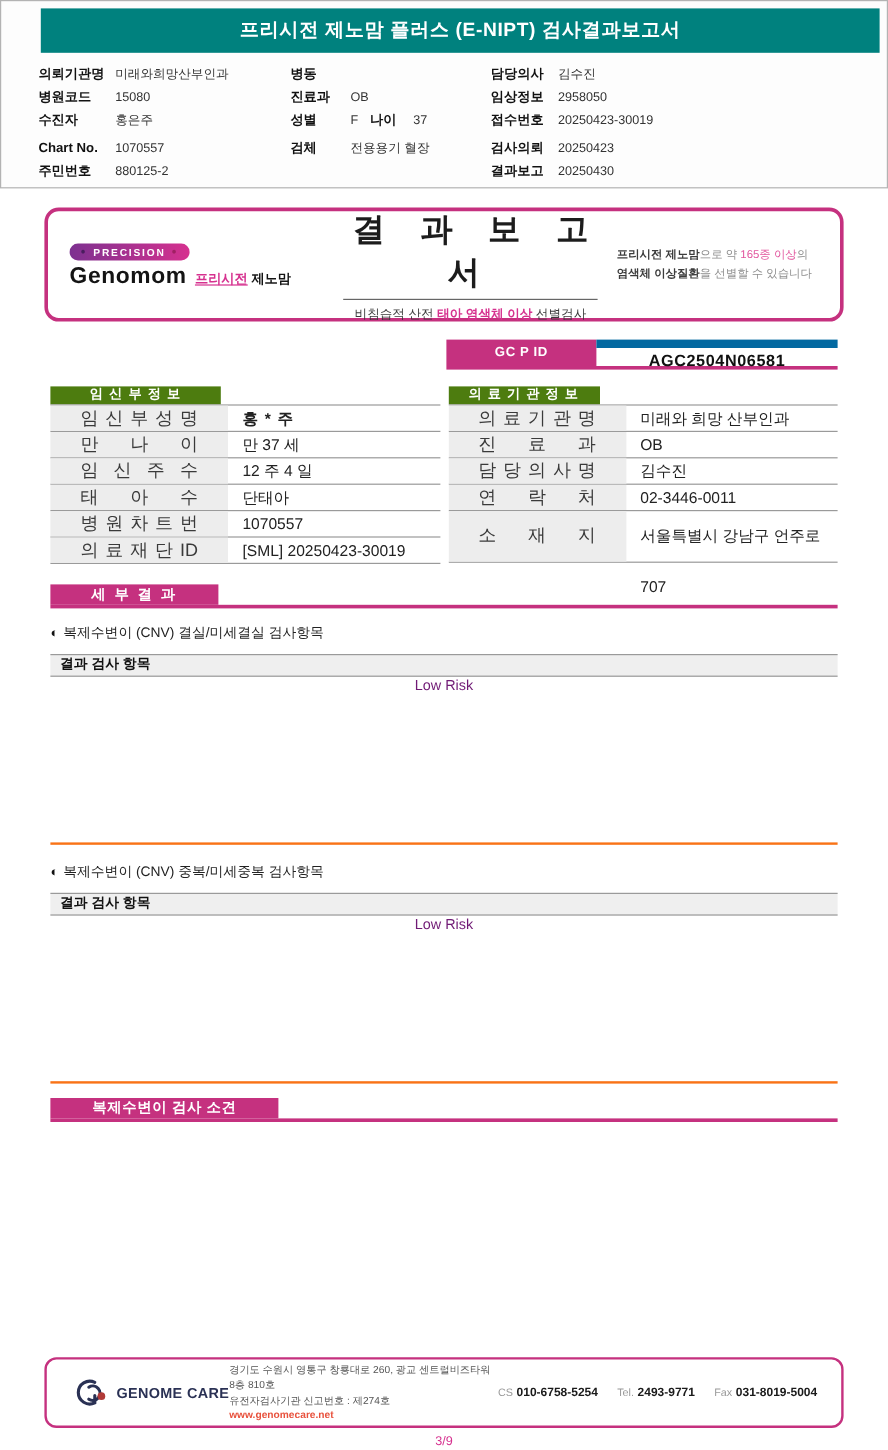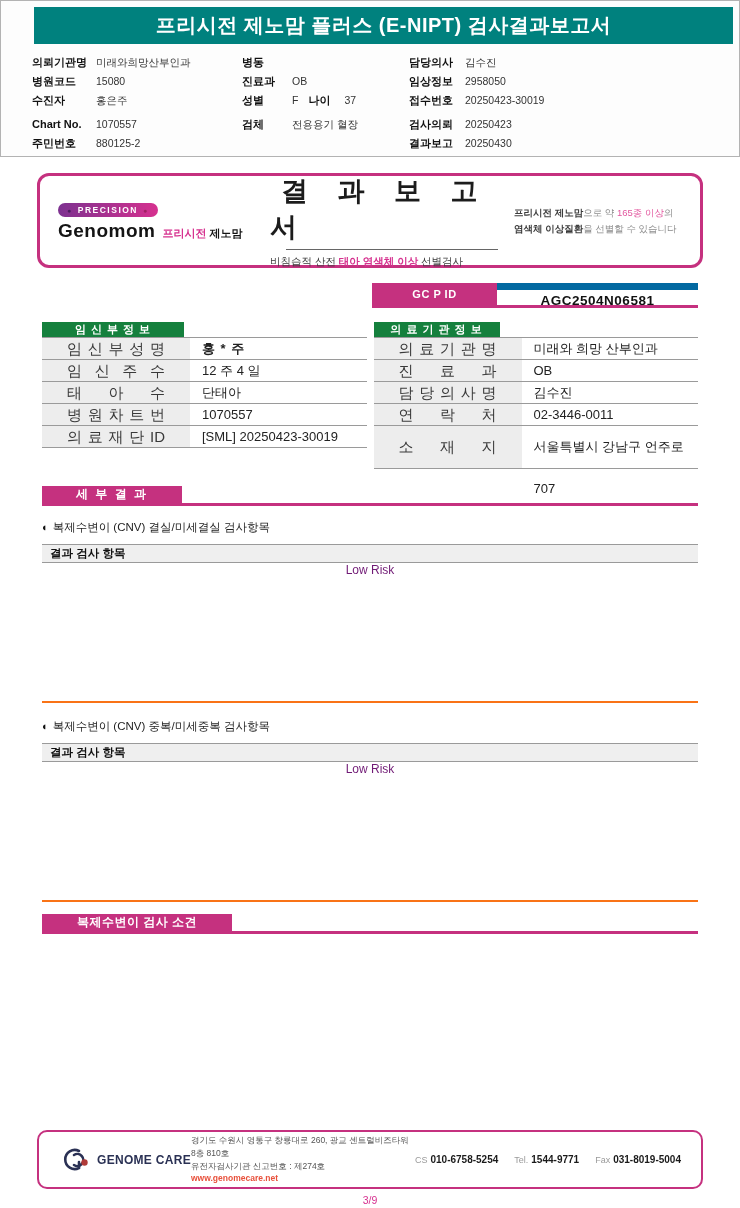--- a/index.html
+++ b/index.html
@@ -1,21 +1,21 @@
 <!DOCTYPE html>
 <html><head>
 <meta charset="utf-8">
 <style>
   * { margin:0; padding:0; box-sizing:border-box; }
   html,body { width:740px; height:1208px; background:#fff; font-family:"Liberation Sans", sans-serif; overflow:hidden; }
 
   
   .top-box { width:740px; height:157px; background:#fdfdfd; border:1px solid #b3b3b3; padding:6px 6px 0 6px; }
   .teal-bar { height:37px; background:#00817e; color:#fff; display:flex; align-items:center; justify-content:center;
-              font-size:20px; font-weight:bold; letter-spacing:0.5px;margin-left:27px; }
+              font-size:16px; font-weight:bold; letter-spacing:0.5px;margin-left:27px; }
   .info-grid { display:flex; padding:9px 0 0 25px; }
   .info-col1 { width:210px; }
   .info-col2 { width:167px; }
   .info-col3 { flex:1; }
   .info-row { height:19px; line-height:19px; font-size:11px; display:flex; white-space:nowrap; }
   .info-row.gap { margin-top:5px; }
   .il { font-weight:bold; color:#111; }
   .col1 .il { width:64px; } .col2 .il { width:50px; } .col3 .il { width:56px; }
   .il2 { width:36px !important; margin-left:10px; }
   .iv { color:#333; font-size:10.5px; }
@@ -26,40 +26,40 @@
   
   .banner { margin:16px 37px 0 37px; height:95px; border:3px solid #c5317f; border-radius:12px;
             display:flex; align-items:center; padding:0 18px; background:#fff; }
   .brand-block { width:212px; }
   .precision-pill { display:inline-flex; align-items:center; gap:5px; background:linear-gradient(90deg,#7d3190,#d6318f);
                     color:#fff; font-size:8.5px; font-weight:bold; letter-spacing:1.5px; padding:2px 9px; border-radius:9px; }
   .pill-dot-l { color:#4a1d5e; font-size:7px; } .pill-dot-r { color:#a02063; font-size:7px; }
   .brand-line { margin-top:3px; display:flex; align-items:baseline; gap:7px; }
   .brand-name { font-size:19px; font-weight:bold; color:#141414; letter-spacing:0.5px; }
   .brand-sub { font-size:11px; font-weight:bold; }
-  .brand-sub .pk { color:#d6318f; } .brand-sub .bk { color:#141414; }
-  .banner-center { flex:1; }
+  .brand-sub .pk { color:#d6318f;text-decoration:underline; } .brand-sub .bk { color:#141414; }
+  .banner-center { flex:1; text-align:center; }
   .banner-title { font-size:27px; font-weight:bold; color:#1c1c1c; letter-spacing:11px; text-indent:11px; }
   .banner-rule { width:212px; height:0; border-bottom:1.5px solid #666; margin:4px auto 5px auto; }
   .banner-sub { font-size:10.5px; color:#3a3a3a; }
   .banner-sub .pk { color:#d6318f; font-weight:bold; }
   .banner-note { width:168px; font-size:9.5px; color:#8d8d8d; line-height:1.65; }
   .banner-note b { color:#3c3c3c; } .banner-note .pk { color:#e2569e; }
 
   
   .gcpid { width:326px; margin:15px 42px 0 auto; display:flex; border-bottom:3px solid #c5317f; }
   .gcpid-label { width:125px; height:22px; line-height:22px; background:#c5317f; color:#fff; text-align:center;
                  font-size:11px; font-weight:bold; letter-spacing:0.5px; }
   .gcpid-value { flex:1; height:22px; line-height:21px; text-align:center; font-size:13.5px; font-weight:bold;
                  color:#111; border-top:7px solid #0369a1; letter-spacing:0.5px; }
 
   
   .tables-row { display:flex; gap:7px; margin:14px 42px 0 42px; }
   .tbl { flex:1; }
-  .tbl-title { display:block; background:#15803d; color:#fff; font-size:11px; font-weight:bold; text-align:center;
+  .tbl-title { display:block; background:#4d7c0f; color:#fff; font-size:11px; font-weight:bold; text-align:center;
                height:15px; line-height:15px; letter-spacing:1px; }
   .tbl-title.w-left { width:142px; } .tbl-title.w-right { width:126px; }
   .trow { display:flex; border-bottom:1.5px solid #9a9a9a; }
   .trow:first-of-type { border-top:1.5px solid #9a9a9a; }
   .tlbl { width:148px; background:#ededed; color:#3a3a3a; font-size:15px; padding:0 25px;
           text-align:justify; text-align-last:justify; height:21px; line-height:21px; }
   .tval { flex:1; padding-left:12px; font-size:13px; color:#222; height:21px; line-height:21px; }
   .tval.b { font-weight:bold; letter-spacing:1px; }
   .trow.tall .tlbl, .trow.tall .tval { height:42px; line-height:42px; }
 
@@ -198,20 +198,24 @@
   </div>
 
   <div class="tables-row">
     <div class="tbl">
       <span class="tbl-title w-left">임 신 부 정 보</span>
       <div class="trow">
           <div class="tlbl">임 신 부 성 명</div>
           <div class="tval b">홍 * 주</div>
         </div>
       <div class="trow">
+          <div class="tlbl">만 나 이</div>
+          <div class="tval">만 37 세</div>
+        </div>
+      <div class="trow">
           <div class="tlbl">임 신 주 수</div>
           <div class="tval">12 주 4 일</div>
         </div>
       <div class="trow">
           <div class="tlbl">태 아 수</div>
           <div class="tval">단태아</div>
         </div>
       <div class="trow">
           <div class="tlbl">병 원 차 트 번 호</div>
           <div class="tval">1070557</div>
@@ -276,19 +280,19 @@
       </svg>
       <span class="logo-text">GENOME CARE</span>
     </div>
     <div class="addr-block">
       <div>경기도 수원시 영통구 창룡대로 260, 광교 센트럴비즈타워 8층 810호</div>
       <div>유전자검사기관 신고번호 : 제274호</div>
       <div class="addr-site">www.genomecare.net</div>
     </div>
     <div class="contact-block">
       <span class="c-item"><span class="cl">CS</span><span>010-6758-5254</span></span>
-      <span class="c-item"><span class="cl">Tel.</span><span>1544-9771</span></span>
+      <span class="c-item"><span class="cl">Tel.</span><span>2493-9771</span></span>
       <span class="c-item"><span class="cl">Fax</span><span>031-8019-5004</span></span>
     </div>
   </div>
   <div class="page-num">3/9</div>
 
 </div>
 
 </body></html>

